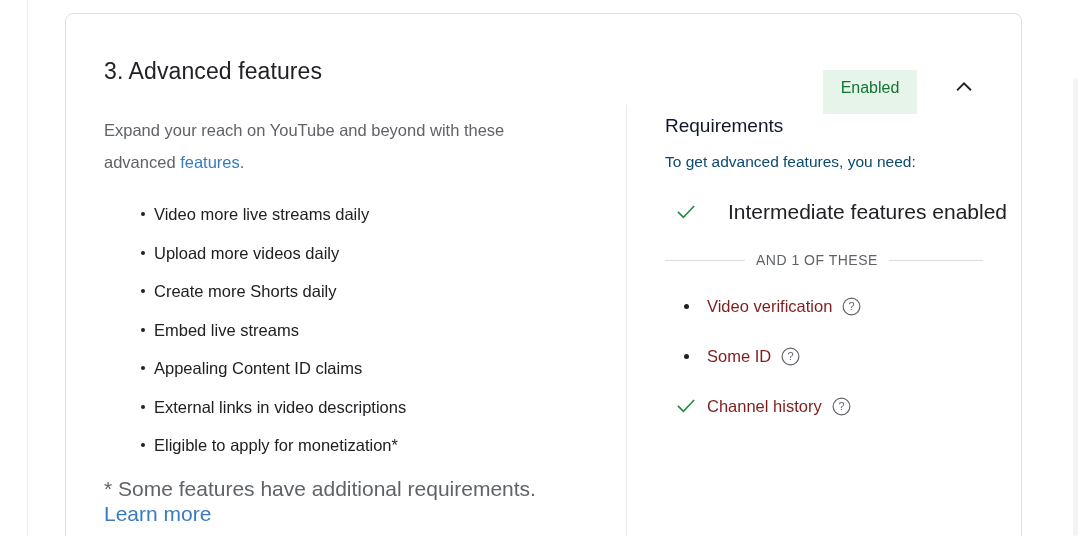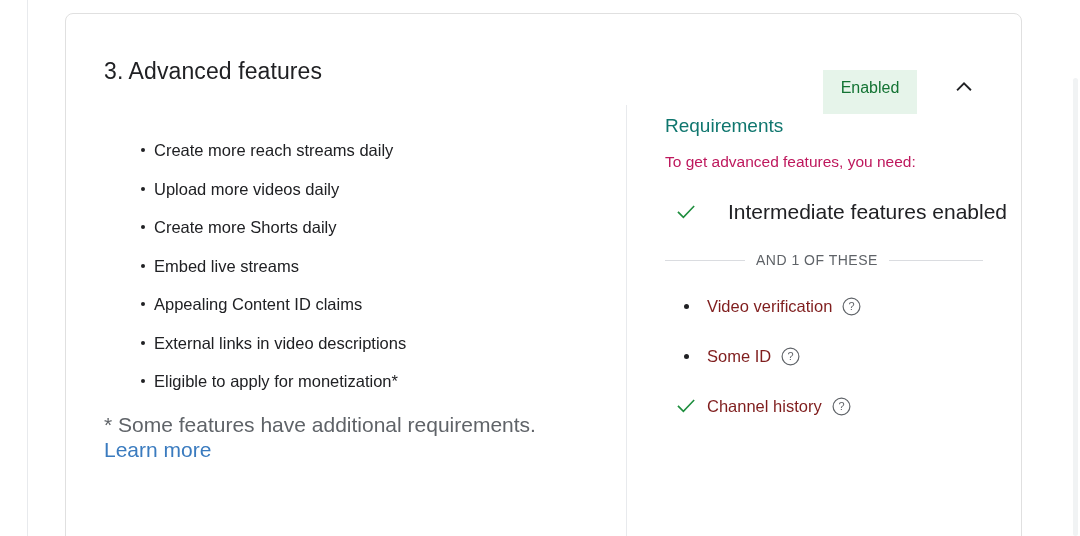--- a/index.html
+++ b/index.html
@@ -165,27 +165,27 @@
     font-size: 21px;
     line-height: 25px;
     color: #5f6368;
     width: 455px;
   }
 
   .req-title {
     margin: 0;
     font-size: 19px;
     font-weight: 400;
-    color: #0f766e;
+    color: #0f172a;
     line-height: 24px;
   }
   .req-sub {
     margin: 14px 0 12px 0;
     font-size: 15.5px;
-    color: #be185d;
+    color: #0c4a6e;
     line-height: 20px;
     white-space: nowrap;
   }
 
   .req-primary {
     display: flex;
     align-items: center;
     margin-top: 28px;
   }
   .req-primary .label {
@@ -270,23 +270,24 @@
         <svg width="26" height="26" viewBox="0 0 24 24" aria-hidden="true">
           <path d="M6.2 14.4 L12 8.6 L17.8 14.4" fill="none" stroke="#202124" stroke-width="1.7" stroke-linecap="square" stroke-linejoin="miter"></path>
         </svg>
       </span>
     </button>
   </div>
 
   <div class="col-divider"></div>
 
   <div class="col-left">
+    <p class="lede"><span>Expand your reach on YouTube and beyond with these advanced </span><a class="link">features</a><span>.</span></p>
 
     <ul class="feature-list">
-      <li>Create more reach streams daily</li>
+      <li>Video more live streams daily</li>
       <li>Upload more videos daily</li>
       <li>Create more Shorts daily</li>
       <li>Embed live streams</li>
       <li>Appealing Content ID claims</li>
       <li>External links in video descriptions</li>
       <li>Eligible to apply for monetization*</li>
     </ul>
 
     <p class="footnote"><span>* Some features have additional requirements. </span><a class="link">Learn more</a></p>
   </div>

